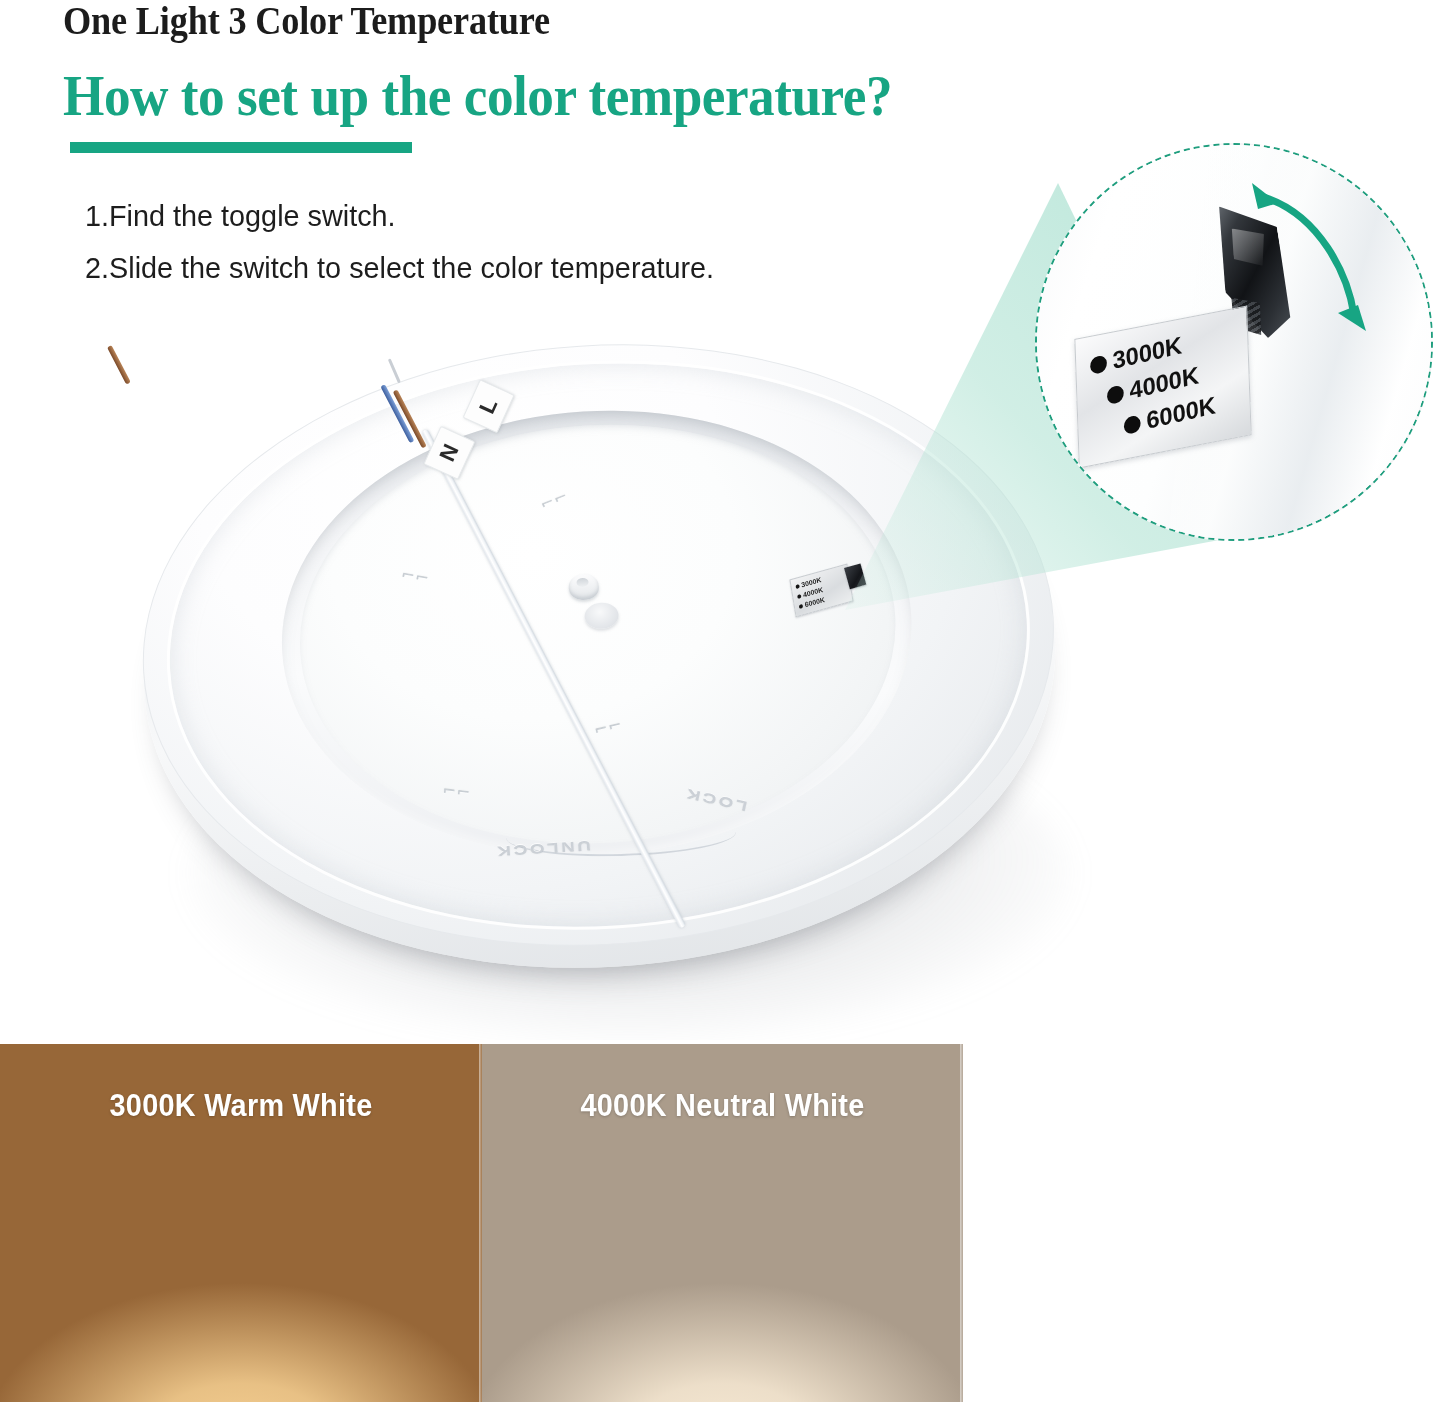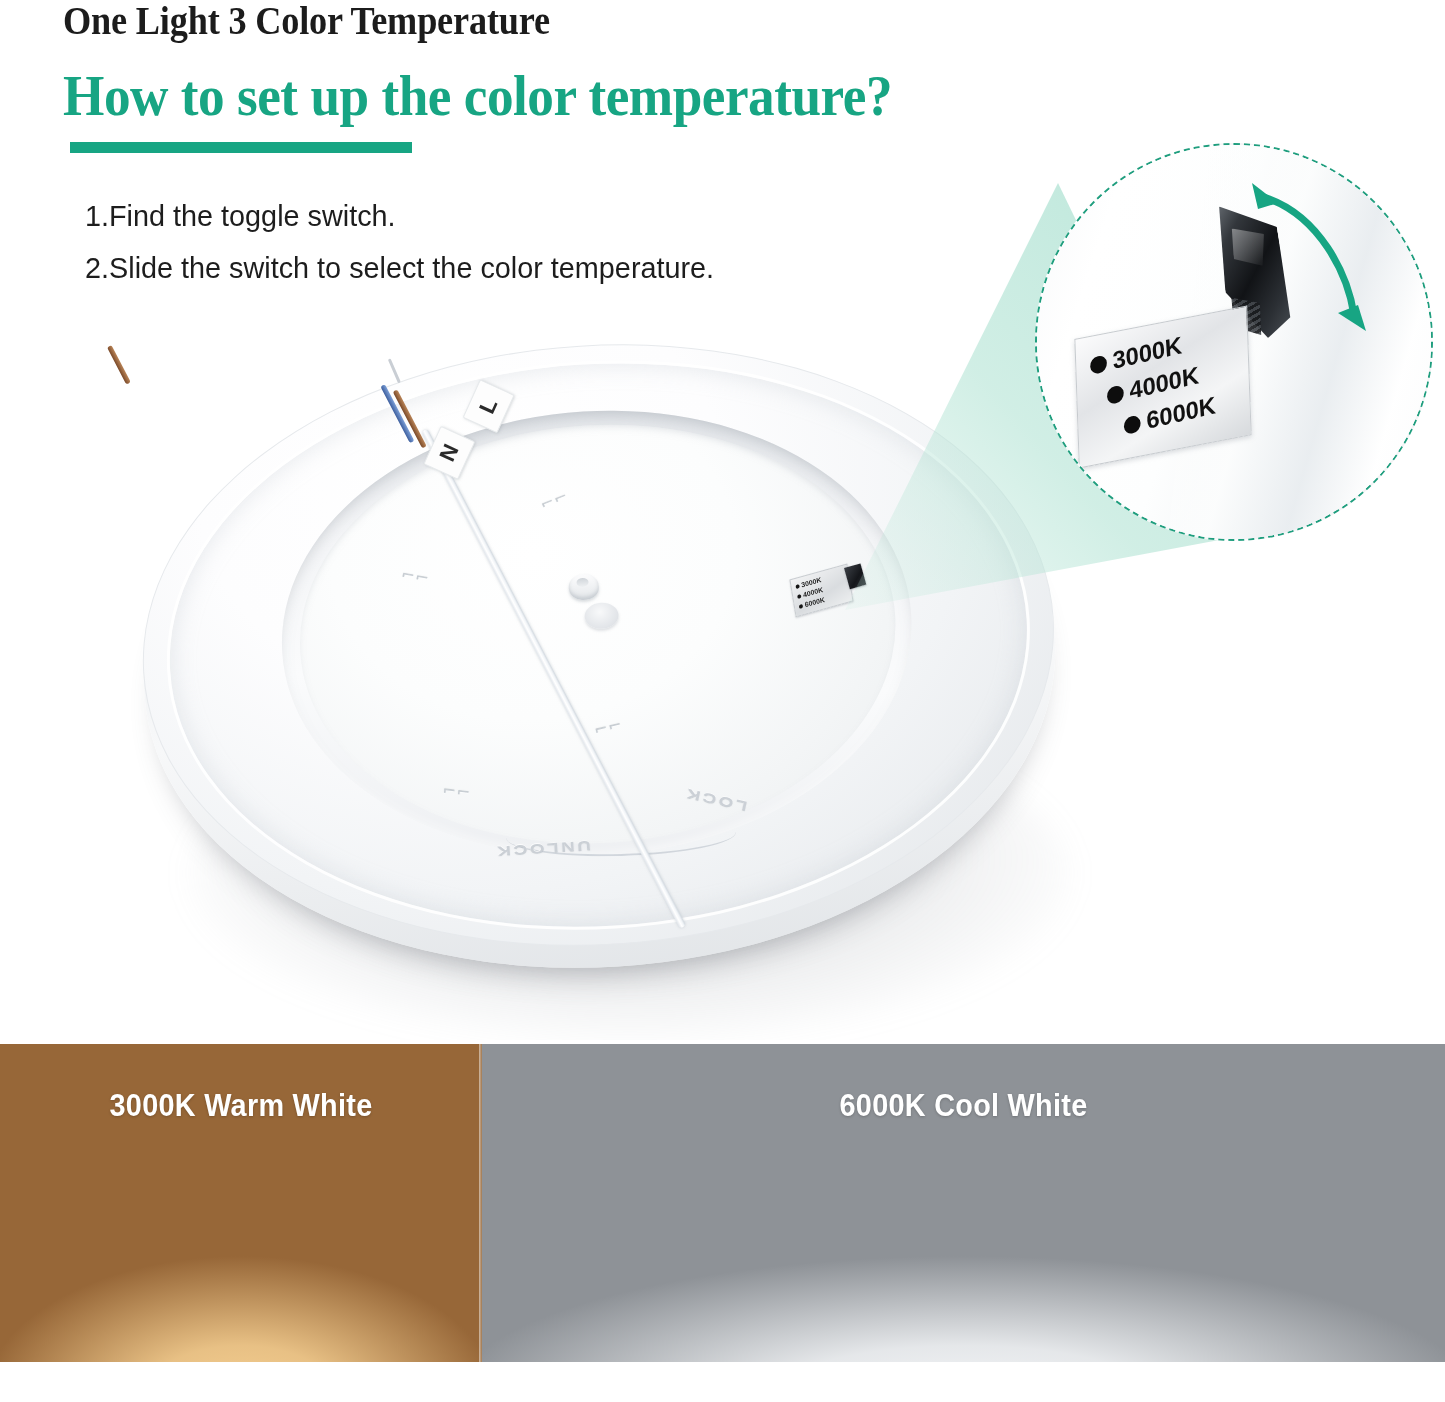--- a/index.html
+++ b/index.html
@@ -270,21 +270,21 @@
     background:linear-gradient(140deg,rgba(255,255,255,.42),rgba(255,255,255,0));
     clip-path:polygon(10% 0%, 100% 26%, 80% 100%, 0% 72%);
   }
 
   
   .swatches{
     position:absolute;left:0;top:1044px;width:1445px;height:358px;
     display:flex;
   }
   .swatch{
-    position:relative;height:318px;overflow:hidden;
+    position:relative;height:358px;overflow:hidden;
   }
   .swatch .glow{position:absolute;inset:0;}
   .swatch-label{
     position:absolute;top:44px;left:0;right:0;text-align:center;
     color:#fff;font-weight:bold;font-size:31px;
     letter-spacing:.3px;
     transform:scaleX(.93);
     text-shadow:0 1px 3px rgba(0,0,0,.22);
     white-space:nowrap;
   }
@@ -397,17 +397,18 @@
     </div>
   </div>
 </div>
 
 <div class="swatches">
   <div class="swatch" id="sw0" style="flex:0 0 482px;">
     <div class="glow" style="background: radial-gradient(92% 78% at 50% 112%, rgb(246, 208, 146) 0%, rgba(246, 208, 146, 0.85) 22%, rgba(151, 103, 56, 0.8) 58%, rgb(151, 103, 56) 86%), rgb(151, 103, 56);"></div>
     <div class="swatch-label">3000K Warm White</div>
     <div class="sw-divider" style="right:0;"></div>
   </div>
-  <div class="swatch" id="sw2" style="flex:1 1 auto;">
-    <div class="glow" style="background: radial-gradient(92% 78% at 50% 112%, rgb(244, 246, 248) 0%, rgba(244, 246, 248, 0.85) 22%, rgba(142, 146, 151, 0.8) 58%, rgb(142, 146, 151) 86%), rgb(142, 146, 151);"></div>
-    <div class="swatch-label">6000K Cool White</div>
+  <div class="swatch" id="sw1" style="flex:0 0 481px;">
+    <div class="glow" style="background: radial-gradient(92% 78% at 50% 112%, rgb(248, 234, 212) 0%, rgba(248, 234, 212, 0.85) 22%, rgba(171, 156, 139, 0.8) 58%, rgb(171, 156, 139) 86%), rgb(171, 156, 139);"></div>
+    <div class="swatch-label">4000K Neutral White</div>
+    <div class="sw-divider" style="right:0;"></div>
   </div>
 </div>
 
 </body></html>

